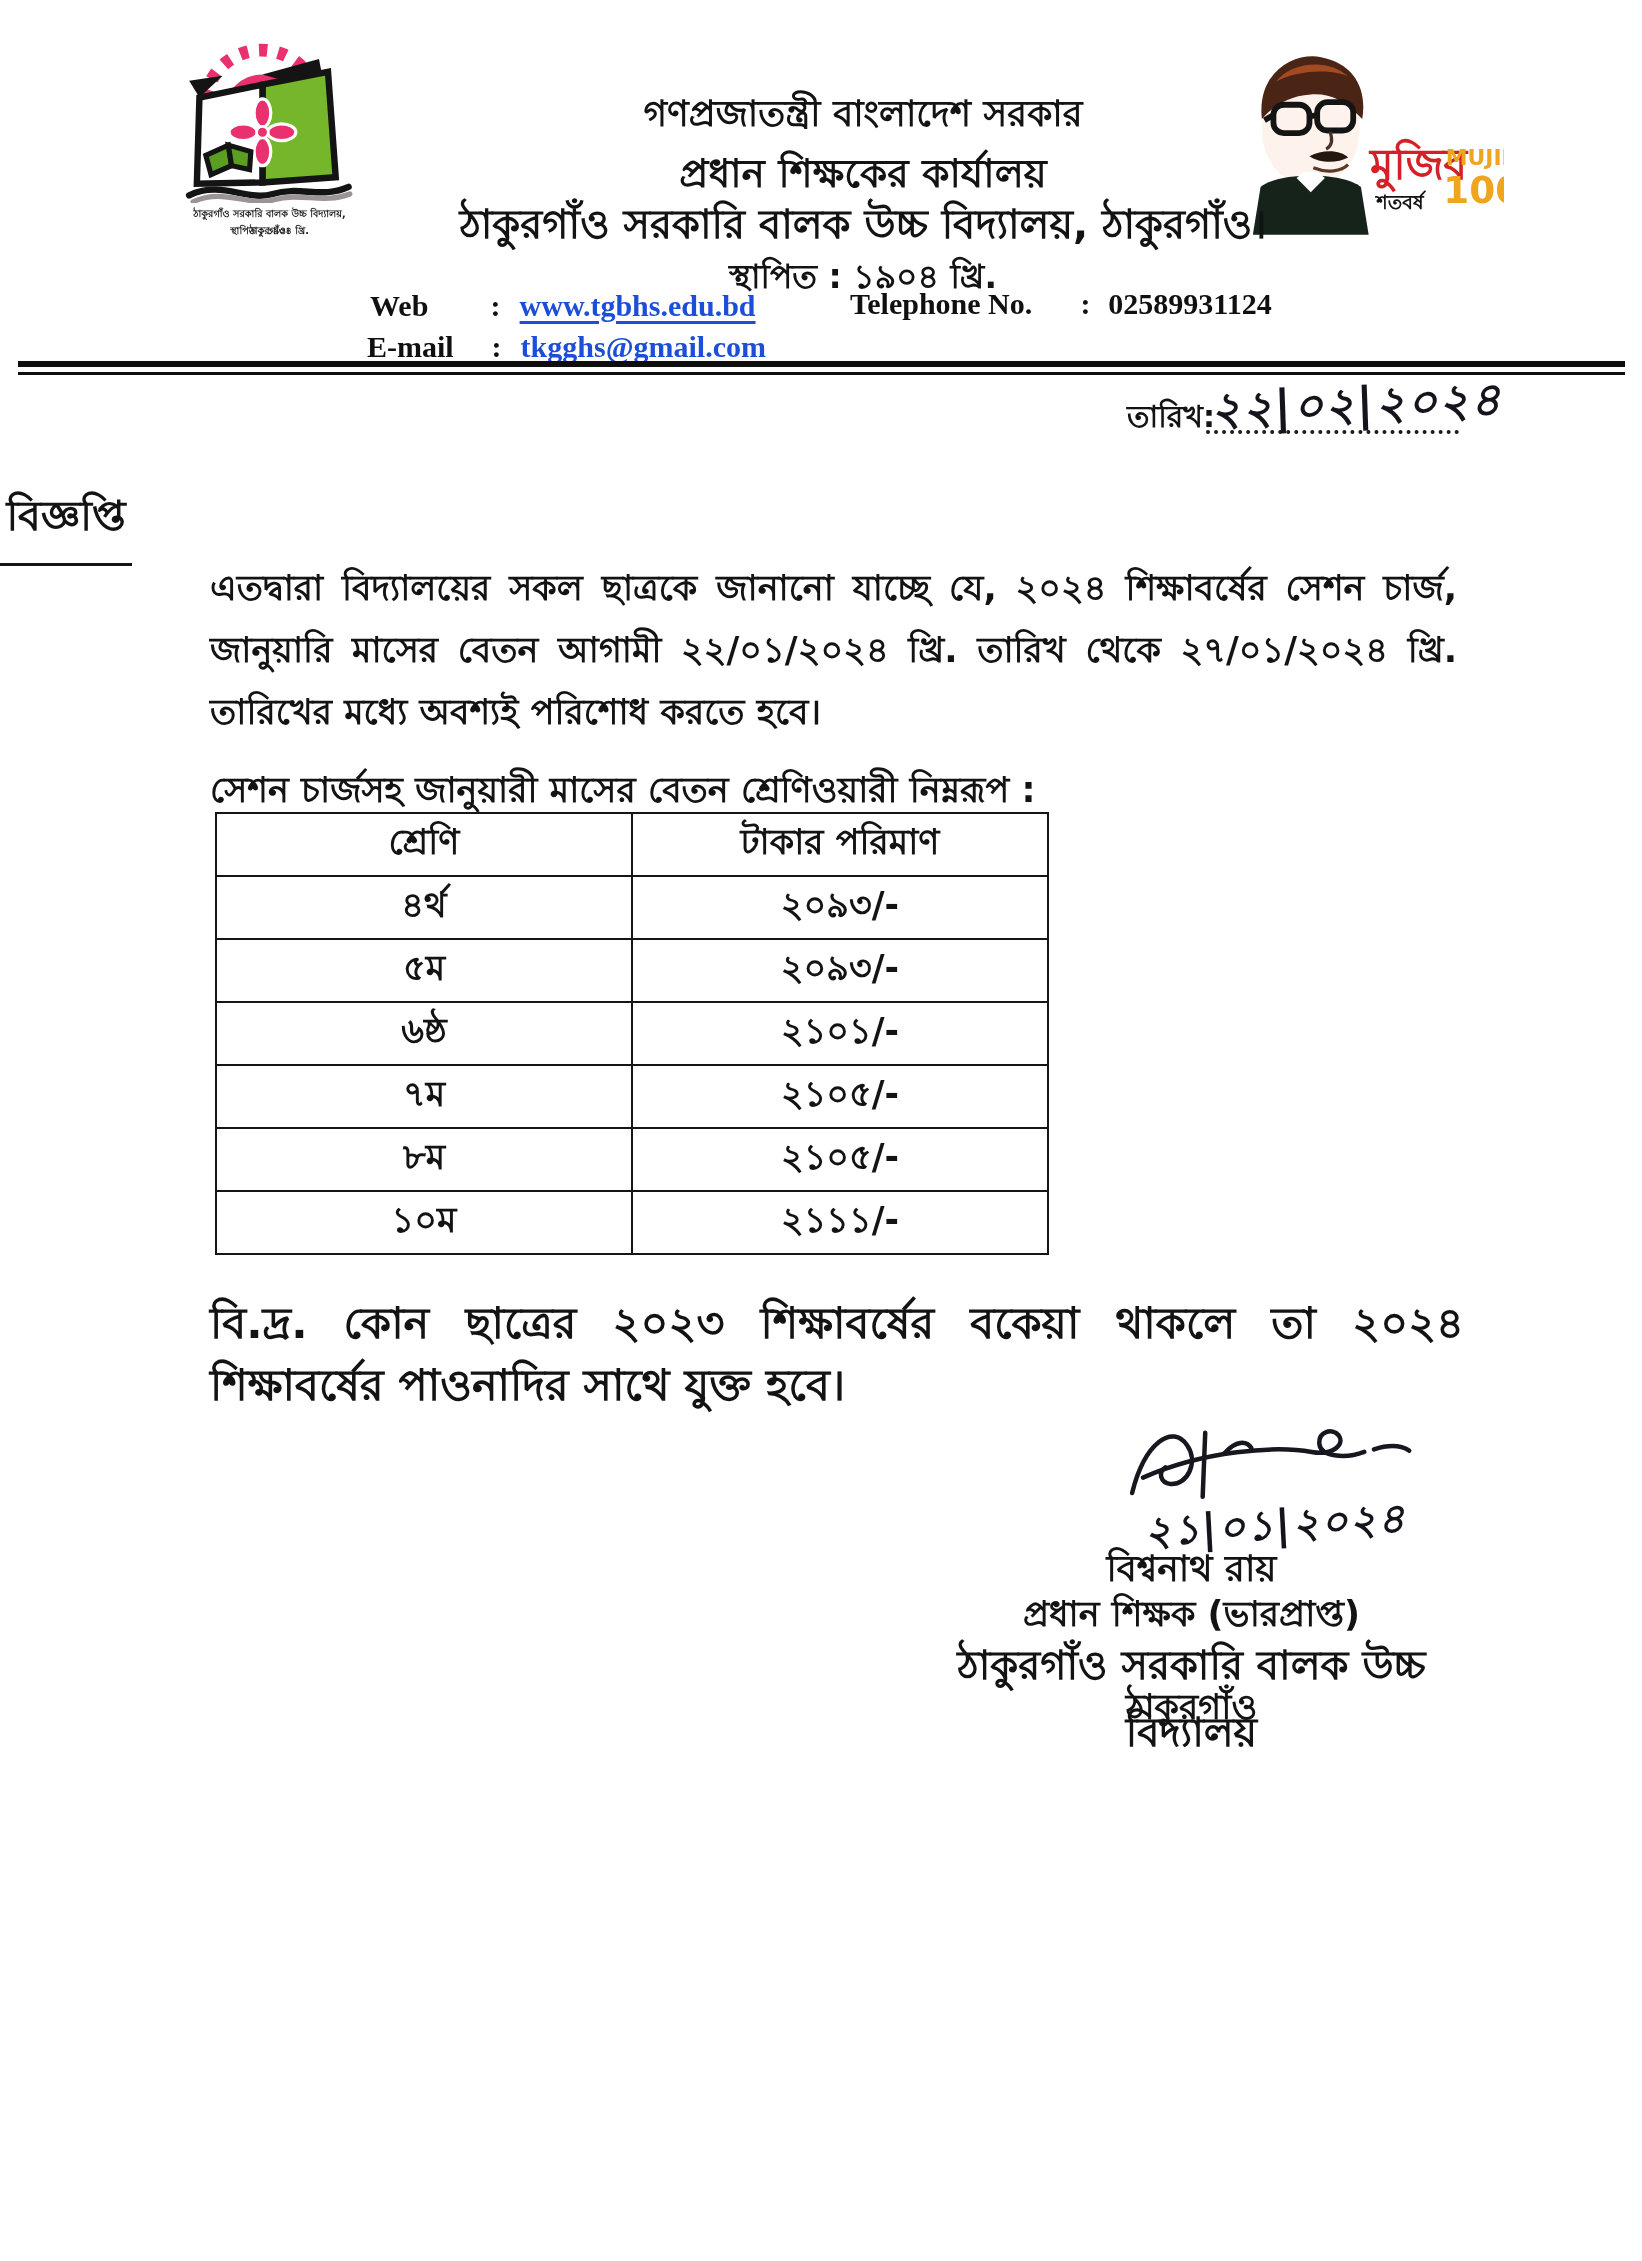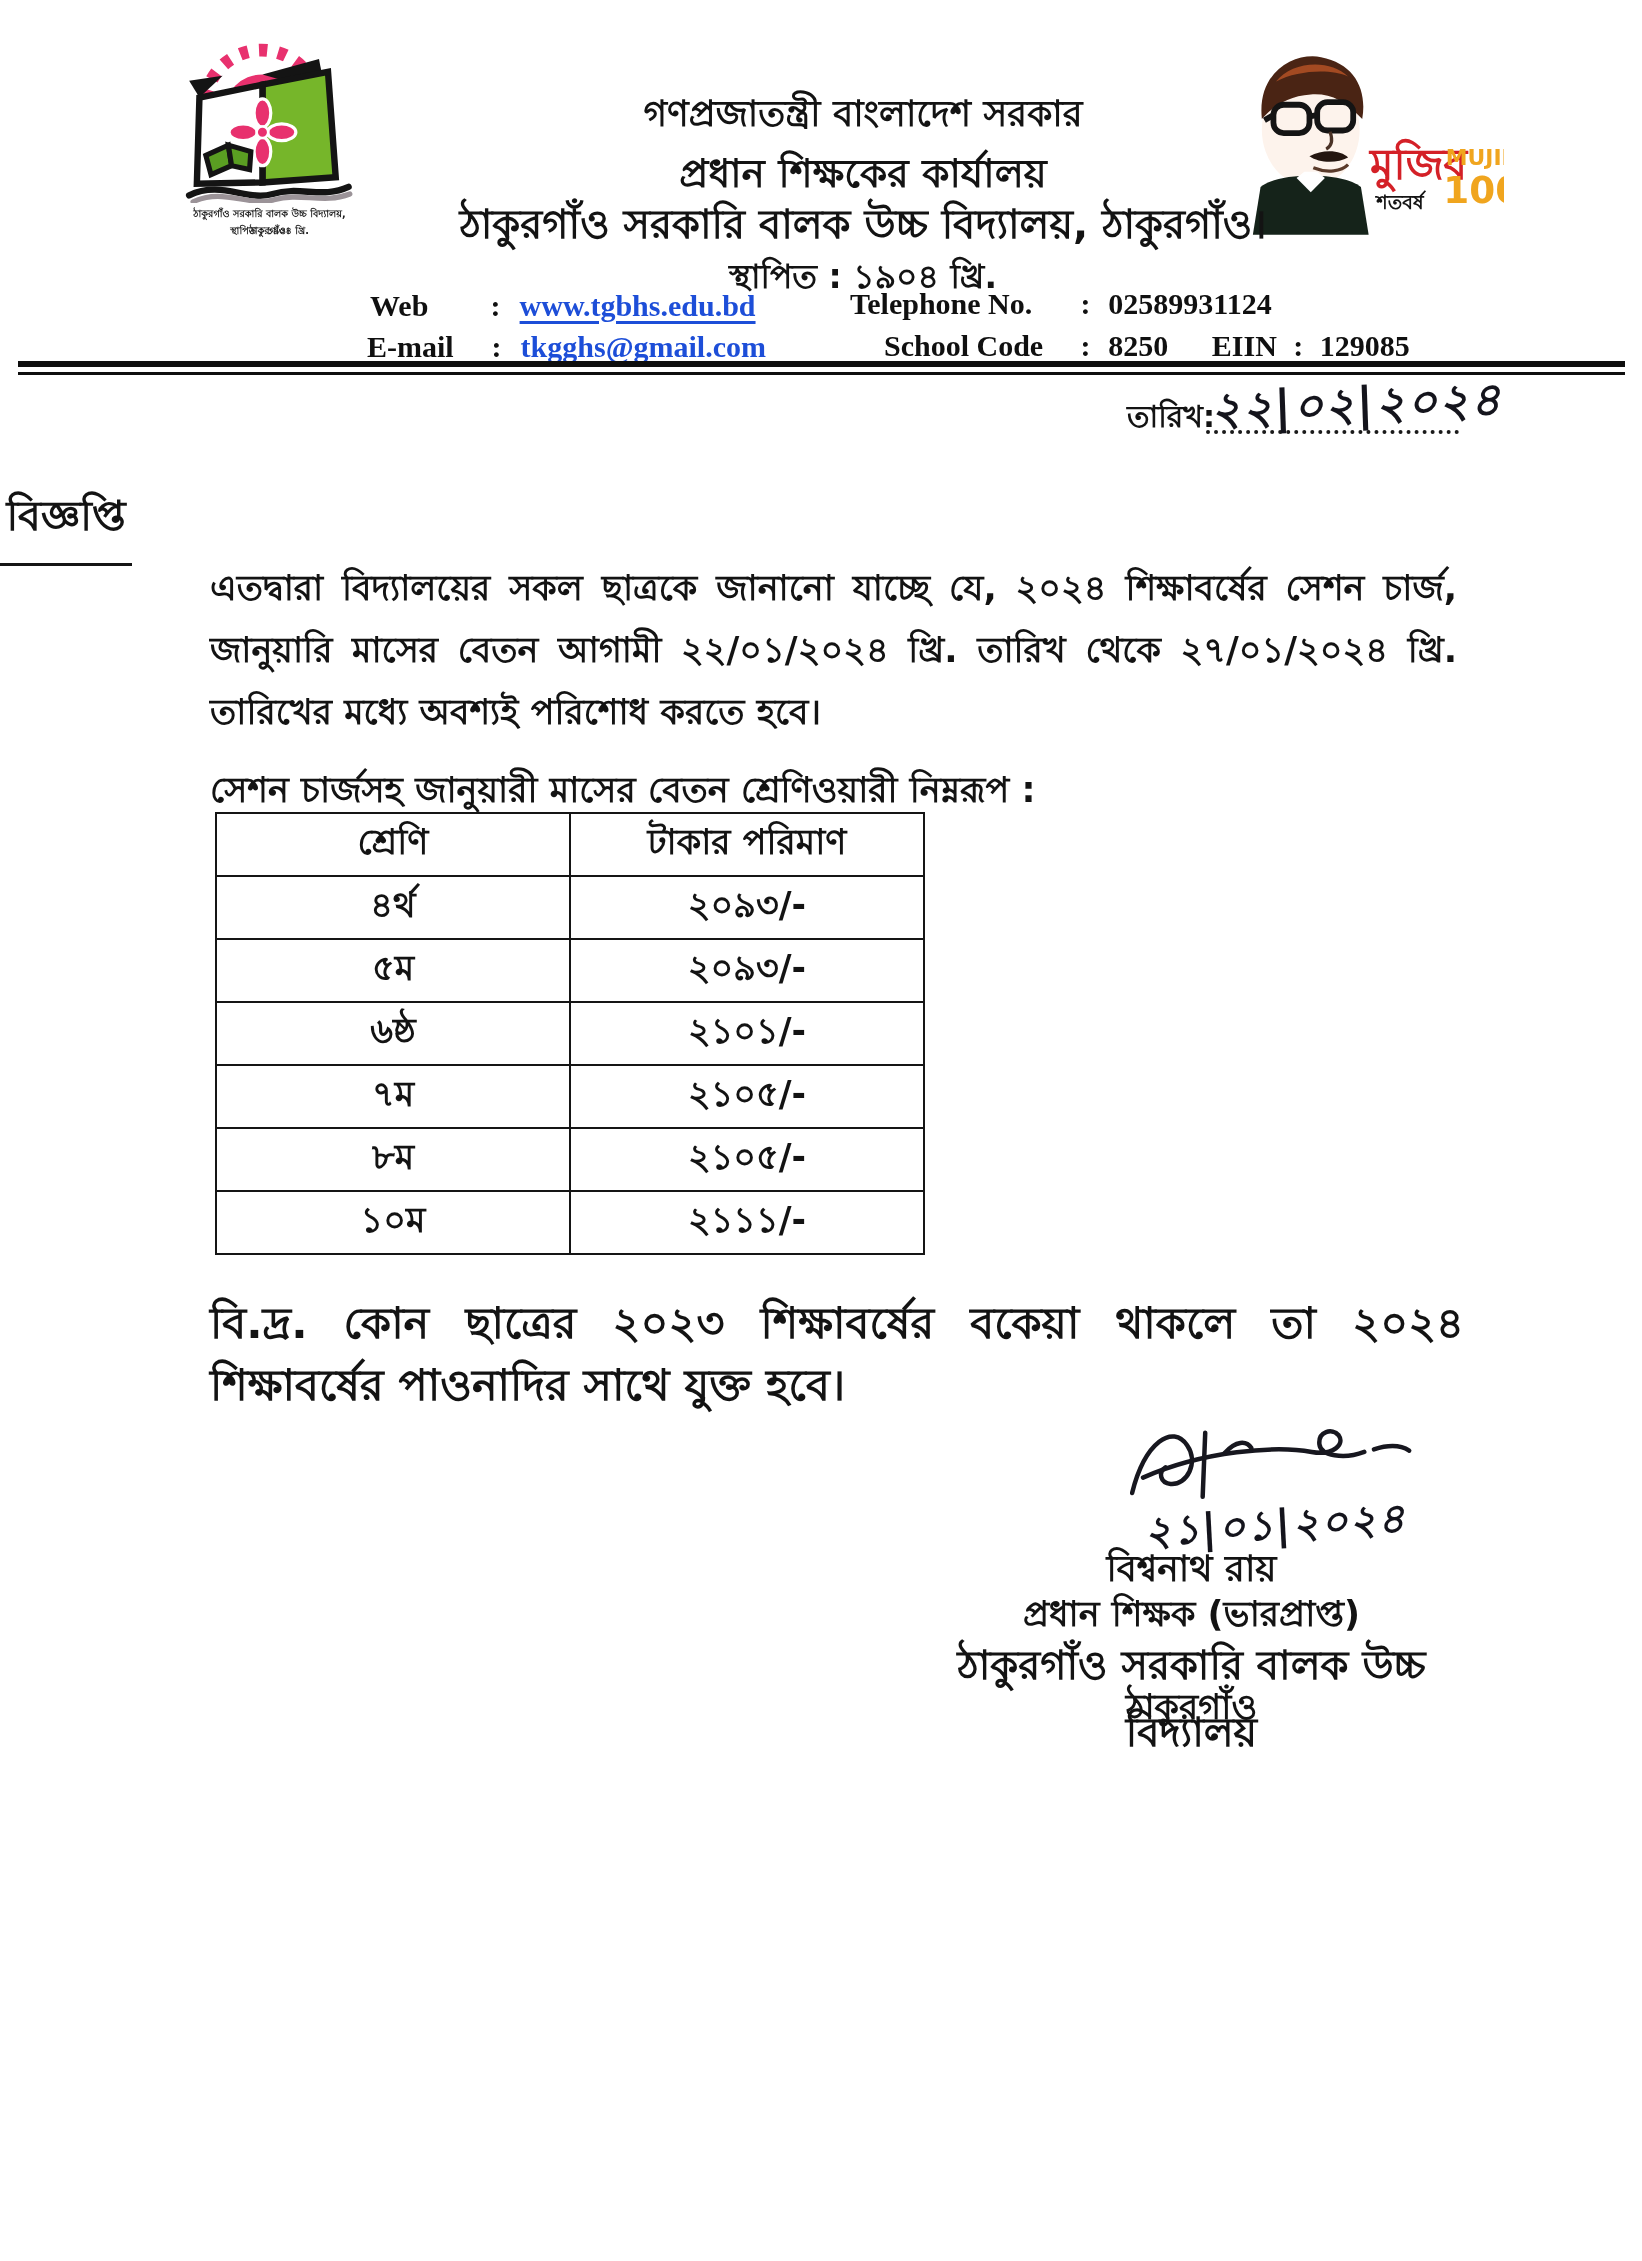--- a/index.html
+++ b/index.html
@@ -43,21 +43,21 @@
   
   .title-wrap{left:0; top:484px; width:1573px; text-align:left;}
   .title{display:inline-block; font-size:41px; font-weight:700; border-bottom:3.9px solid #151515; padding:0 6.4px 10.3px 6.4px;}
 
   
   .para{left:210px; top:557px; width:1247px; font-size:35px; line-height:62px; font-weight:600; text-align:justify;}
 
   .table-intro{left:210px; top:763px; width:1095px; font-size:35px; font-weight:600;}
 
   
-  table.fees{left:215px; top:812px; position:absolute; border-collapse:collapse; width:710px; table-layout:fixed;}
+  table.fees{left:215px; top:812px; position:absolute; border-collapse:collapse; width:834px; table-layout:fixed;}
   table.fees th, table.fees td{
     border:2.6px solid #151515; text-align:center; vertical-align:middle;
     font-weight:700; color:#131313;
   }
   table.fees th{height:49px; font-size:35px;}
   table.fees td{height:48px; font-size:35px;}
 
   
   .note{left:210px; top:1292px; width:1254px; font-size:43px; line-height:62px; font-weight:600; text-align:justify;}
 
@@ -133,28 +133,20 @@
   <div class="abs en crow" style="left:367px; top:330px;">
     <span class="clabel" style="width:117px;">E-mail</span>
     <span class="colon">:</span>
     <span class="link" style="margin-left:11.6px;">tkgghs@gmail.com</span>
   </div>
   <div class="abs en crow" style="left:850px; top:287px;">
     <span class="clabel" style="width:223px;">Telephone No.</span>
     <span class="colon">:</span>
     <span style="margin-left:10.3px;">02589931124</span>
   </div>
-  <div class="abs en crow" style="left:884px; top:329px;">
-    <span class="clabel" style="width:189px;">School Code</span>
-    <span class="colon">:</span>
-    <span style="margin-left:10.3px;">8250</span>
-    <span style="margin-left:36px;">EIIN</span>
-    <span class="colon" style="margin-left:9px;">:</span>
-    <span style="margin-left:9px;">129085</span>
-  </div>
 
   <div class="abs rule-thick"></div>
   <div class="abs rule-thin"></div>
 
   <div class="abs bn date-label">তারিখ:</div>
   <div class="abs date-dots"></div>
   <div class="abs bn handwrite date-value">২২|০২|২০২৪</div>
 
   <div class="abs title-wrap">
     <span class="bn title">বিজ্ঞপ্তি</span>

